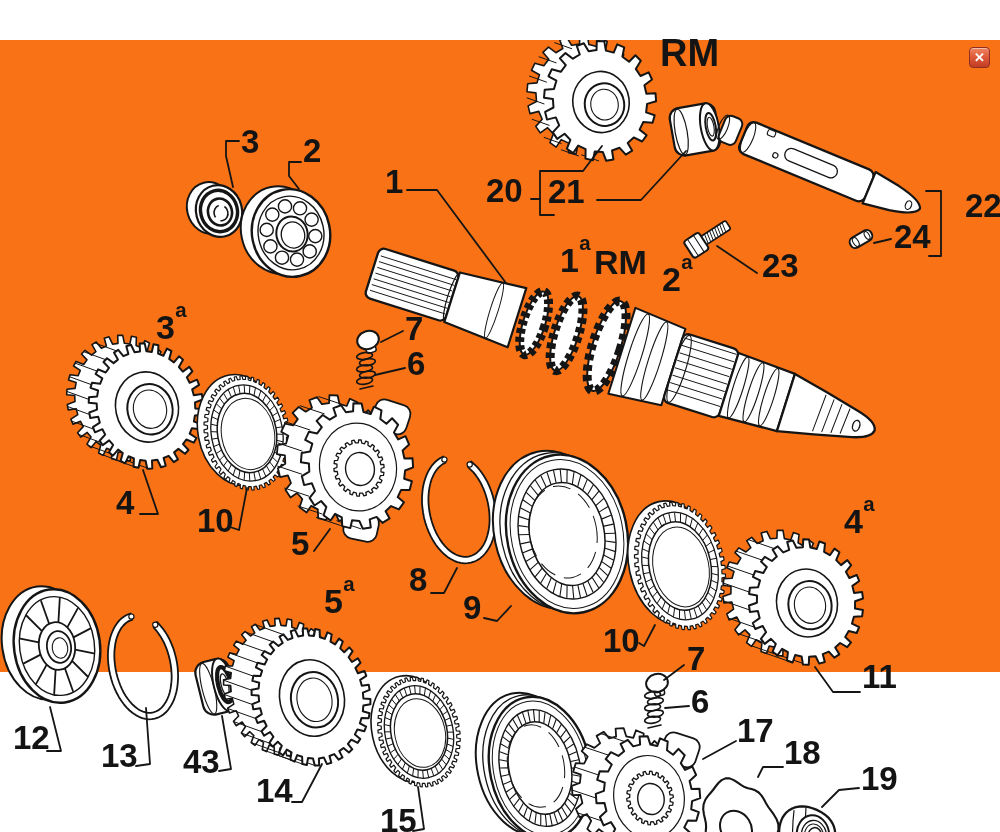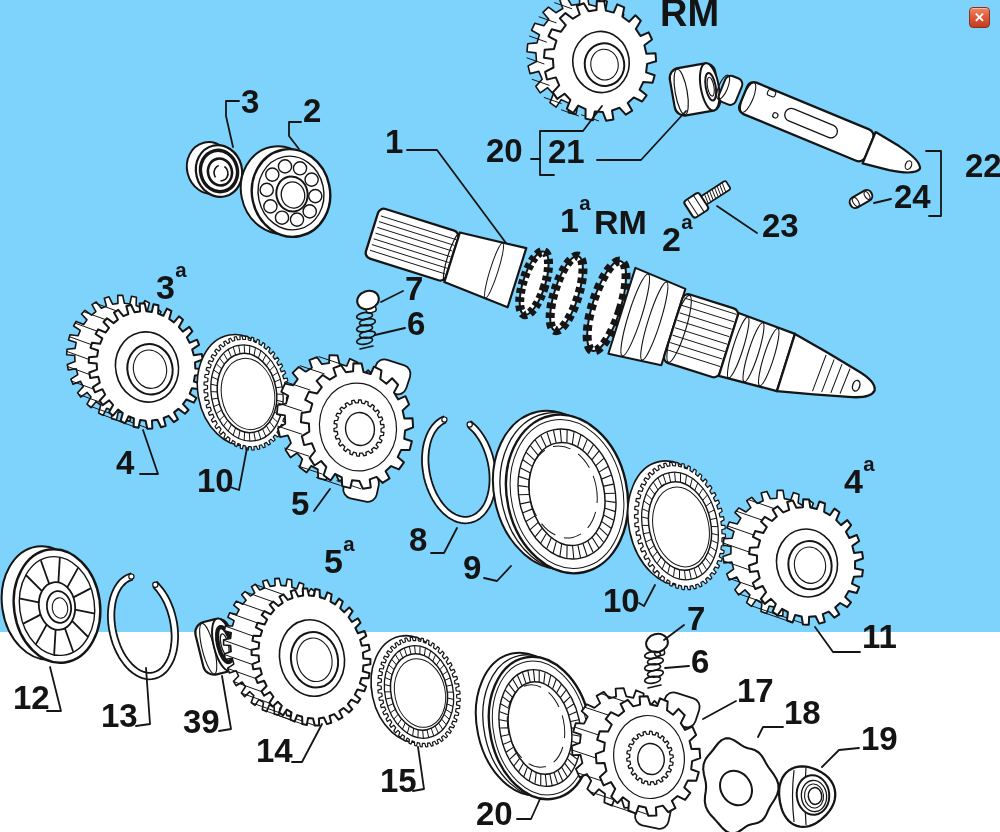--- a/index.html
+++ b/index.html
@@ -1,18 +1,18 @@
 <!DOCTYPE html>
 <html><head>
 <meta charset="utf-8">
 <style>
   html,body{margin:0;padding:0;}
   body{width:1000px;height:832px;background:#fff;overflow:hidden;
        font-family:"Liberation Sans",sans-serif;}
-  .stage{position:relative;width:1000px;height:632px;background:#7dd3fc;}
+  .stage{position:relative;width:1000px;height:632px;background:#f97316;margin-top:40px;}
   #diagram-svg{position:absolute;left:0;top:0;}
   #labels{position:absolute;left:0;top:0;width:100%;height:100%;pointer-events:none;}
   .plabel{position:absolute;font-weight:700;color:#141414;line-height:1;white-space:nowrap;
           font-family:"Liberation Sans",sans-serif;}
   .plabel sup{font-size:0.60em;position:relative;top:-0.45em;left:0.02em;font-weight:700;}
   .close{position:absolute;left:969px;top:7px;width:21px;height:21px;padding:0;
          border:1px solid #8e2f22;border-radius:4px;
          background:linear-gradient(180deg,#ef8663 0%,#e05c3a 45%,#c23c24 100%);
          color:#fff;font:700 13px/19px "Liberation Sans",sans-serif;text-align:center;
          box-shadow:inset 0 1px 0 rgba(255,255,255,.45);cursor:pointer;}
@@ -623,21 +623,21 @@
       <div class="plabel" style="left: 409px; top: 522.74px; font-size: 33px;"><span>8</span></div>
       <div class="plabel" style="left: 463px; top: 550.74px; font-size: 33px;"><span>9</span></div>
       <div class="plabel" style="left: 844px; top: 463.52px; font-size: 34px;"><span>4</span><sup>a</sup></div>
       <div class="plabel" style="left: 324px; top: 543.52px; font-size: 34px;"><span>5</span><sup>a</sup></div>
       <div class="plabel" style="left: 603px; top: 583.74px; font-size: 33px;"><span>10</span></div>
       <div class="plabel" style="left: 862px; top: 619.74px; font-size: 33px;"><span>11</span></div>
       <div class="plabel" style="left: 687px; top: 601.74px; font-size: 33px;"><span>7</span></div>
       <div class="plabel" style="left: 691px; top: 644.74px; font-size: 33px;"><span>6</span></div>
       <div class="plabel" style="left: 13px; top: 680.74px; font-size: 33px; text-align: center;"><span>12</span></div>
       <div class="plabel" style="left: 101px; top: 698.74px; font-size: 33px;"><span>13</span></div>
-      <div class="plabel" style="left: 183px; top: 704.74px; font-size: 33px;"><span>39</span></div>
+      <div class="plabel" style="left: 183px; top: 704.74px; font-size: 33px;"><span>43</span></div>
       <div class="plabel" style="left: 256px; top: 733.74px; font-size: 33px;"><span>14</span></div>
       <div class="plabel" style="left: 380px; top: 763.74px; font-size: 33px;"><span>15</span></div>
       <div class="plabel" style="left: 476px; top: 796.74px; font-size: 33px;"><span>20</span></div>
       <div class="plabel" style="left: 737px; top: 673.74px; font-size: 33px;"><span>17</span></div>
       <div class="plabel" style="left: 784px; top: 695.74px; font-size: 33px;"><span>18</span></div>
       <div class="plabel" style="left: 861px; top: 721.74px; font-size: 33px;"><span>19</span></div>
     </div>
   <button class="close">✕</button>
 </div>
 

